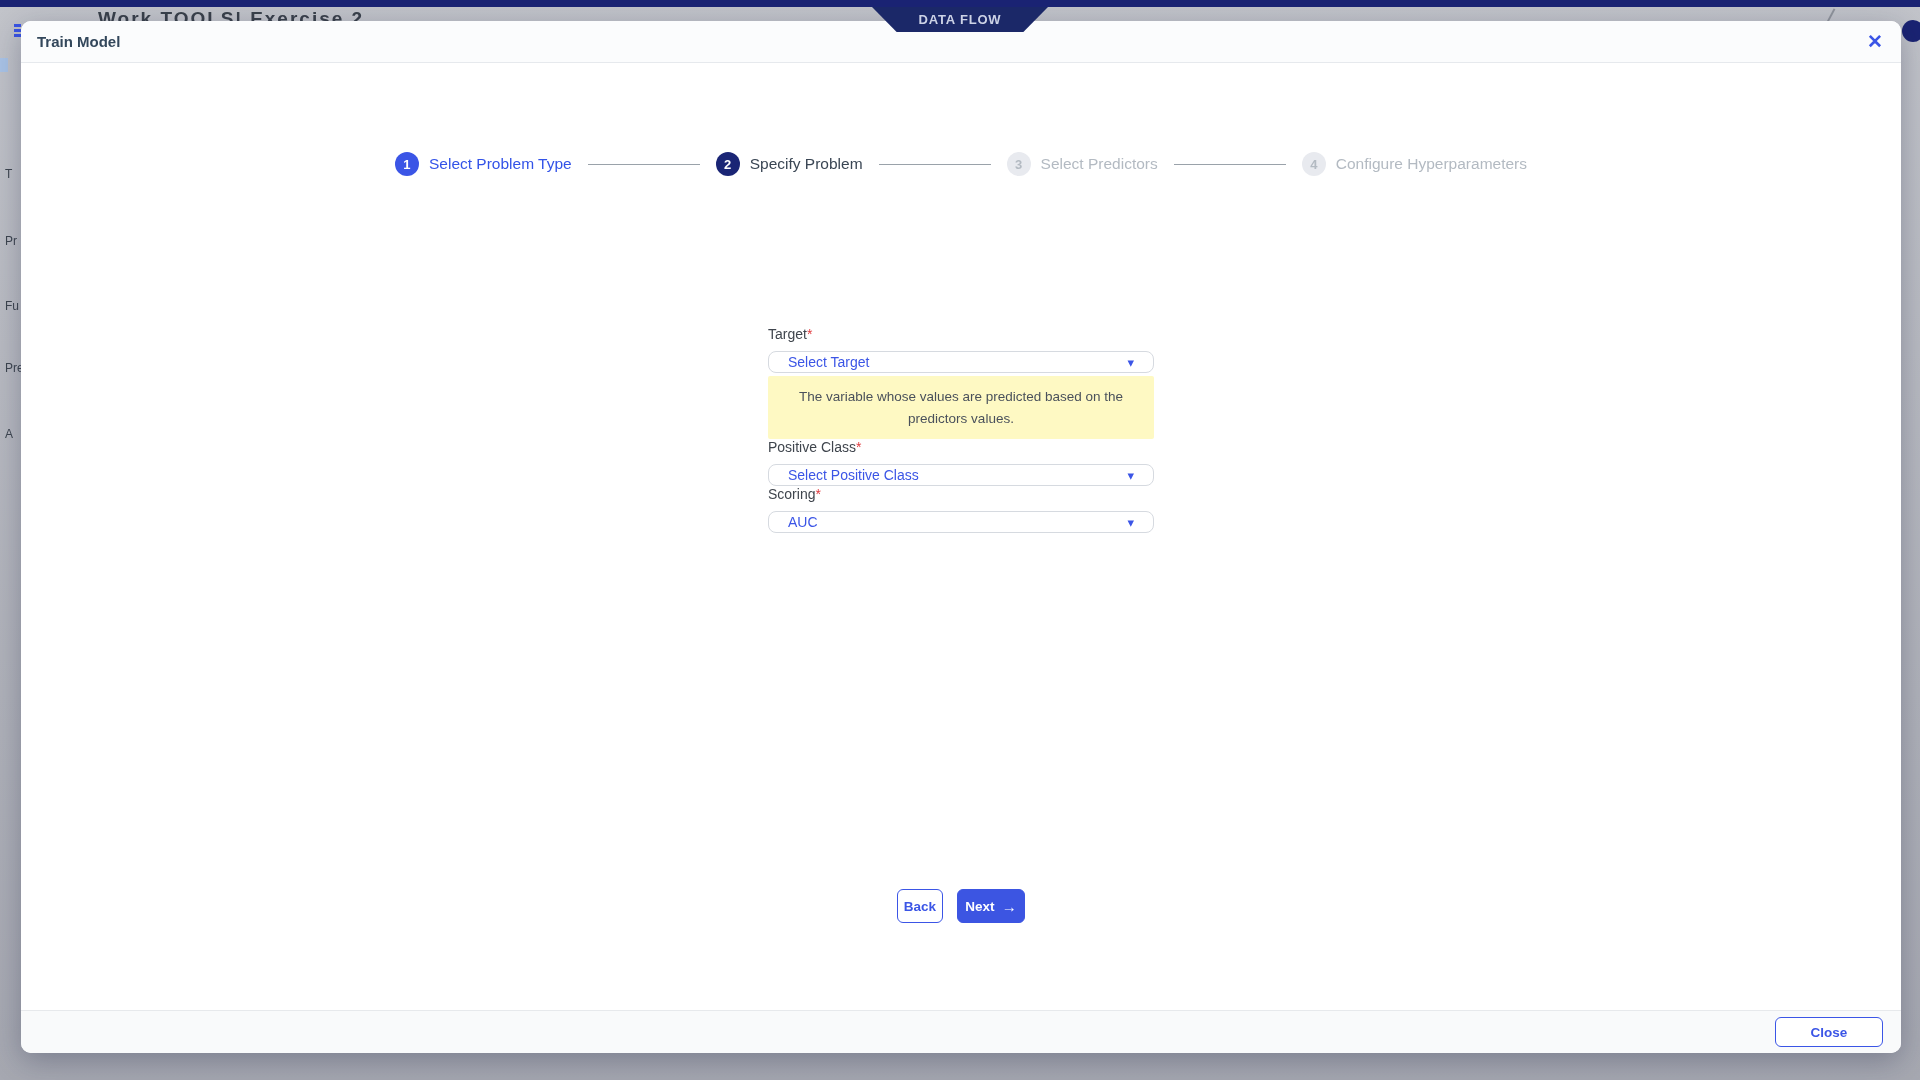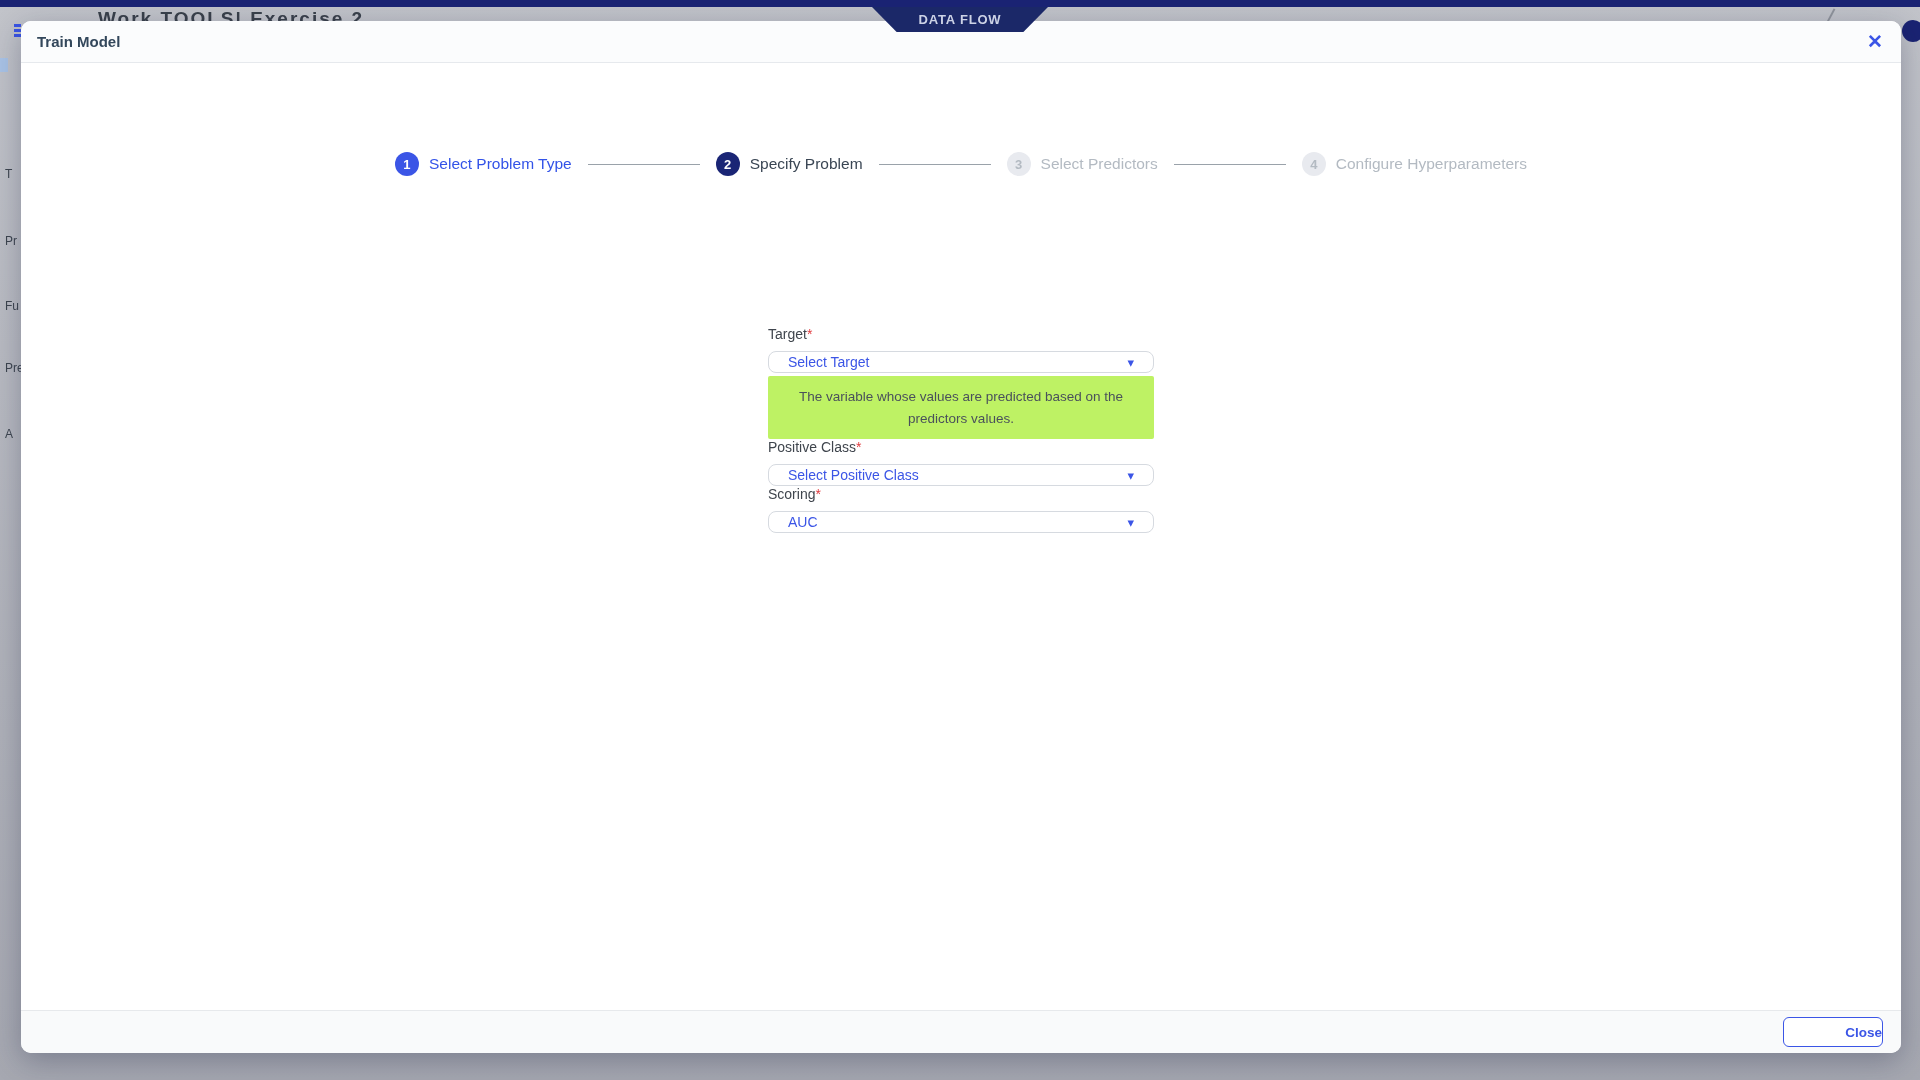--- a/index.html
+++ b/index.html
@@ -60,38 +60,38 @@
   
   .form-col { position:absolute; top:263px; left:50%; transform:translateX(-50%);
     width:386px; }
   .field { }
   .field-label { font-size:14px; color:#3f454d; margin-bottom:9px; }
   .req { color:#e03a3e; }
   .select { height:22px; border:1px solid #d6dae0; border-radius:8px; background:#fff;
     display:flex; align-items:center; padding:0 19px; cursor:pointer; }
   .select-value { font-size:14px; color:#3b55e6; }
   .select-caret { margin-left:auto; color:#3b55e6; font-size:13px; line-height:1; }
-  .helper { margin-top:3px; background:#bef264; color:#4a515b; font-size:13.5px;
+  .helper { margin-top:3px; background:#fef9c3; color:#4a515b; font-size:13.5px;
     line-height:1.6; text-align:center; padding:10px 18px; border-radius:2px; }
 
   
   .actions { position:absolute; top:826px; left:0; right:0;
     display:flex; align-items:center; justify-content:center; gap:14px; }
   .btn { height:34px; border-radius:6px; font-size:13.5px; font-weight:bold;
     display:flex; align-items:center; justify-content:center; cursor:pointer; }
   .btn-back { width:46px; background:#fff; border:1px solid #3b55e6; color:#3b55e6; }
   .btn-next { width:68px; background:#3c55e2; border:1px solid #3c55e2; color:#fff; }
   .btn-next .arrow { margin-left:7px; font-size:15px; font-weight:normal; }
 
   
   .modal-footer { flex:0 0 43px; background:#f9fafb; border-top:1px solid #e7e9ec;
     border-radius:0 0 10px 10px; display:flex; align-items:center;
     justify-content:flex-end; padding-right:18px; }
-  .btn-close { width:100px; height:30px; background:#fff; border:1px solid #3b55e6;
-    color:#3b55e6;justify-content:flex-end; }
+  .btn-close { width:108px; height:30px; background:#fff; border:1px solid #3b55e6;
+    color:#3b55e6; }
 </style>
 </head>
 <body>
 
 <div class="topbar"></div>
 <div class="dataflow-tab">
   <span>DATA FLOW</span>
 </div>
 <div class="bg-header-sliver">Work TOOLS| Exercise 2</div>
 <div class="bg-menu-icon">
@@ -169,20 +169,29 @@
           <span>Scoring</span><span class="req">*</span>
         </div>
         <div class="select">
           <span class="select-value">AUC</span>
           <span class="select-caret">▾</span>
         </div>
       </div>
 
     </div>
 
+    <div class="actions">
+      <div class="btn btn-back">
+        <span>Back</span>
+      </div>
+      <div class="btn btn-next">
+        <span>Next</span>
+        <span class="arrow">→</span>
+      </div>
+    </div>
 
   </div>
 
   <div class="modal-footer">
     <div class="btn btn-close">
       <span>Close</span>
     </div>
   </div>
 
 </div>

